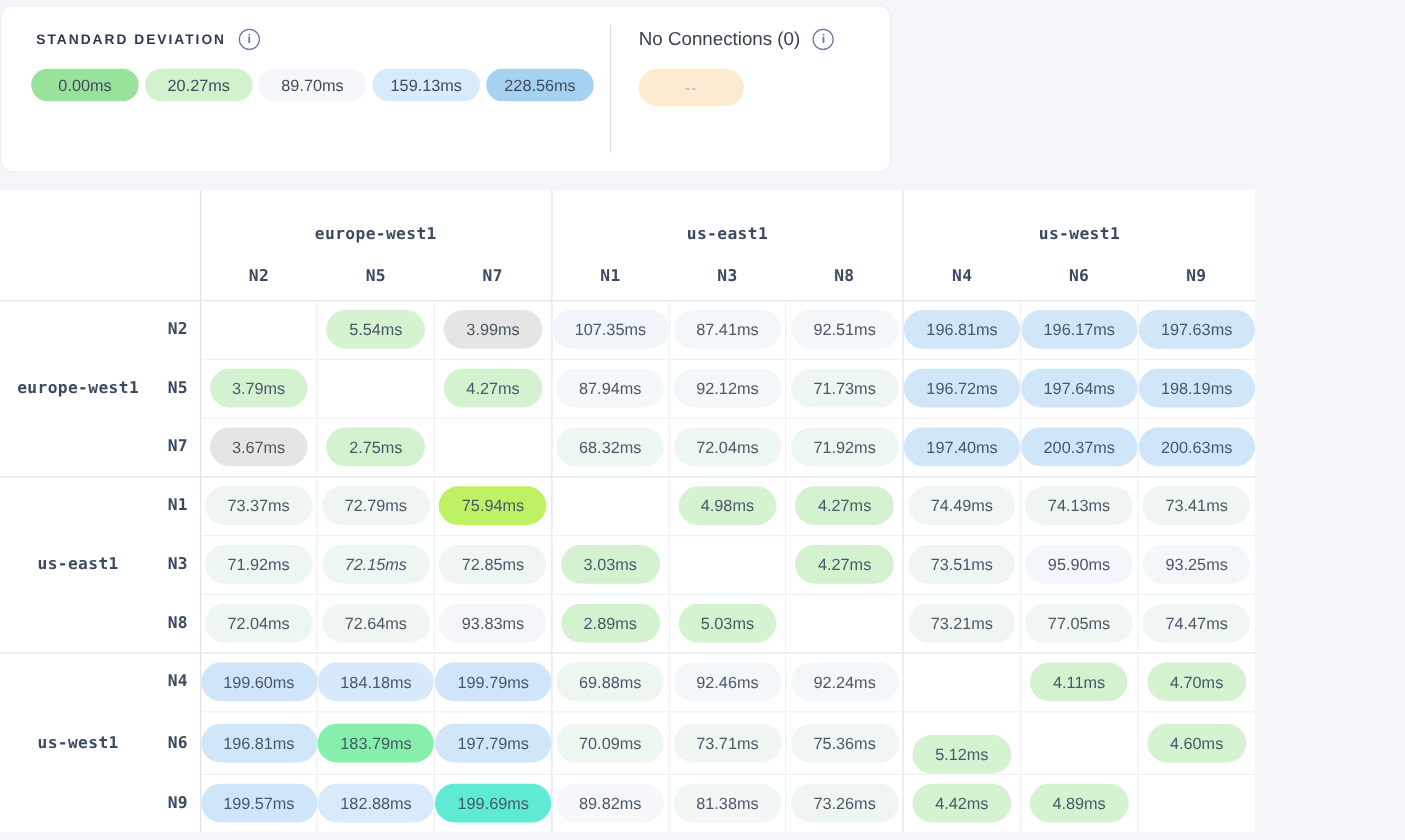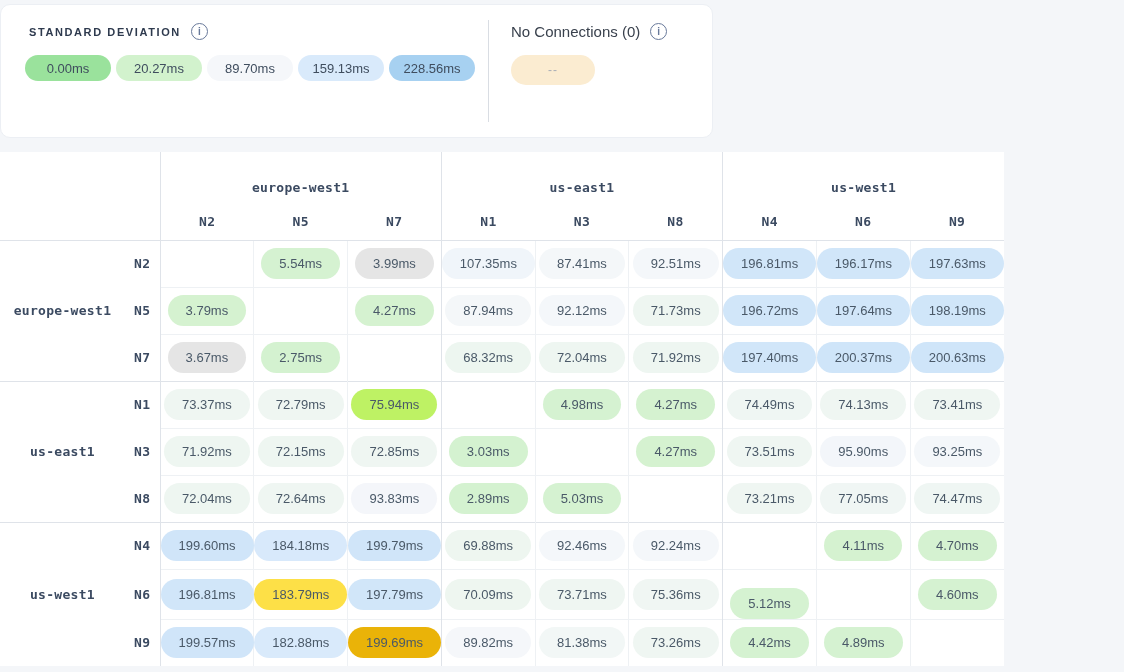--- a/index.html
+++ b/index.html
@@ -220,21 +220,21 @@
         <td class="gs"></td>
         <td class=""><span class="cell-pill" style="background: rgb(213, 242, 209);">4.98ms</span></td>
         <td class=""><span class="cell-pill" style="background: rgb(213, 242, 208);">4.27ms</span></td>
         <td class="gs"><span class="cell-pill" style="background: rgb(239, 246, 243);">74.49ms</span></td>
         <td class=""><span class="cell-pill" style="background: rgb(239, 246, 242);">74.13ms</span></td>
         <td class=""><span class="cell-pill" style="background: rgb(239, 246, 242);">73.41ms</span></td>
       </tr>
       <tr class="">
         <th class="mono">N3</th>
         <td class="gs"><span class="cell-pill" style="background: rgb(238, 246, 241);">71.92ms</span></td>
-        <td class=""><span class="cell-pill" style="background: rgb(238, 246, 241);">72.15ms</span></td>
+        <td class=""><span class="cell-pill" style="background: rgb(238, 246, 241); font-style: italic;">72.15ms</span></td>
         <td class=""><span class="cell-pill" style="background: rgb(239, 246, 242);">72.85ms</span></td>
         <td class="gs"><span class="cell-pill" style="background: rgb(212, 242, 208);">3.03ms</span></td>
         <td class=""></td>
         <td class=""><span class="cell-pill" style="background: rgb(213, 242, 208);">4.27ms</span></td>
         <td class="gs"><span class="cell-pill" style="background: rgb(239, 246, 242);">73.51ms</span></td>
         <td class=""><span class="cell-pill" style="background: rgb(243, 246, 250);">95.90ms</span></td>
         <td class=""><span class="cell-pill" style="background: rgb(244, 247, 250);">93.25ms</span></td>
       </tr>
       <tr class="">
         <th class="mono">N8</th>
@@ -257,34 +257,34 @@
         <td class="gs"><span class="cell-pill" style="background: rgb(238, 246, 240);">69.88ms</span></td>
         <td class=""><span class="cell-pill" style="background: rgb(244, 247, 250);">92.46ms</span></td>
         <td class=""><span class="cell-pill" style="background: rgb(244, 247, 250);">92.24ms</span></td>
         <td class="gs"></td>
         <td class=""><span class="cell-pill" style="background: rgb(213, 242, 208);">4.11ms</span></td>
         <td class=""><span class="cell-pill" style="background: rgb(213, 242, 209);">4.70ms</span></td>
       </tr>
       <tr class="">
         <th class="mono">N6</th>
         <td class="gs"><span class="cell-pill" style="background: rgb(209, 230, 249);">196.81ms</span></td>
-        <td class=""><span class="cell-pill" style="background: #fde047; text-align: right;">183.79ms</span></td>
+        <td class=""><span class="cell-pill" style="background: #86efac; text-align: right;">183.79ms</span></td>
         <td class=""><span class="cell-pill" style="background: rgb(209, 230, 249);">197.79ms</span></td>
         <td class="gs"><span class="cell-pill" style="background: rgb(238, 246, 240);">70.09ms</span></td>
         <td class=""><span class="cell-pill" style="background: rgb(239, 246, 242);">73.71ms</span></td>
         <td class=""><span class="cell-pill" style="background: rgb(240, 246, 243);">75.36ms</span></td>
         <td class="gs"><span class="cell-pill" style="background: rgb(213, 242, 209); margin-top: 18px;">5.12ms</span></td>
         <td class=""></td>
         <td class=""><span class="cell-pill" style="background: rgb(213, 242, 209);">4.60ms</span></td>
       </tr>
       <tr class="">
         <th class="mono">N9</th>
         <td class="gs"><span class="cell-pill" style="background: rgb(208, 229, 249);">199.57ms</span></td>
         <td class=""><span class="cell-pill" style="background: rgb(217, 234, 251);">182.88ms</span></td>
-        <td class=""><span class="cell-pill" style="background: #eab308;">199.69ms</span></td>
+        <td class=""><span class="cell-pill" style="background: #5eead4;">199.69ms</span></td>
         <td class="gs"><span class="cell-pill" style="background: rgb(245, 247, 250);">89.82ms</span></td>
         <td class=""><span class="cell-pill" style="background: rgb(242, 247, 246);">81.38ms</span></td>
         <td class=""><span class="cell-pill" style="background: rgb(239, 246, 242);">73.26ms</span></td>
         <td class="gs"><span class="cell-pill" style="background: rgb(213, 242, 209);">4.42ms</span></td>
         <td class=""><span class="cell-pill" style="background: rgb(213, 242, 209);">4.89ms</span></td>
         <td class=""></td>
       </tr>
     </tbody>
 </table>
 

